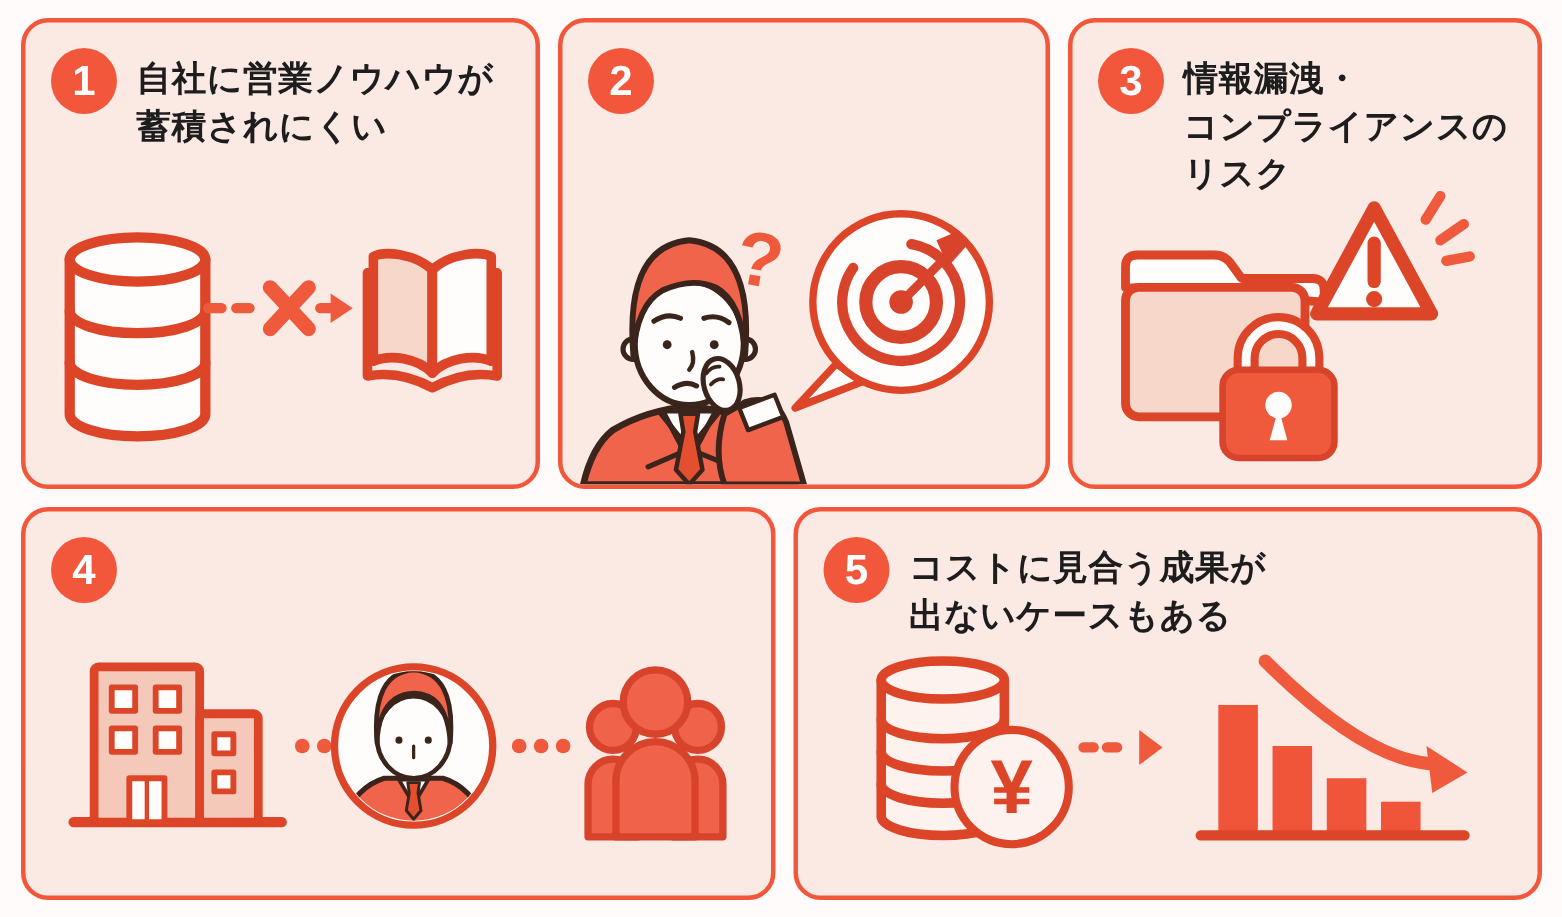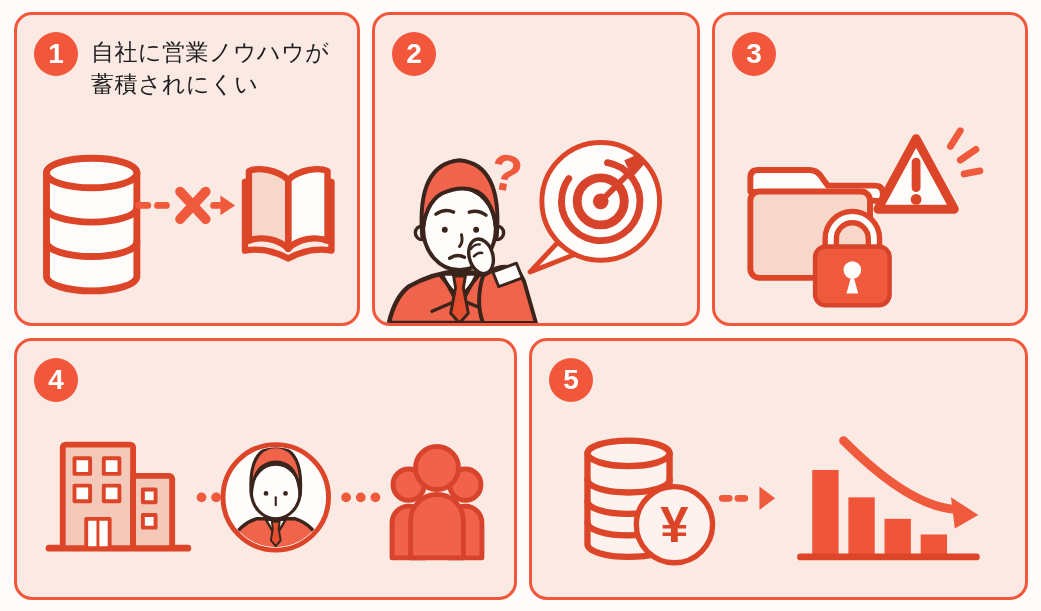--- a/index.html
+++ b/index.html
@@ -39,21 +39,21 @@
     width:44px;height:44px;
     border-radius:50%;
     background:#f2573b;
     color:#ffffff;
     font-weight:bold;
     font-size:28px;
     line-height:44px;
     text-align:center;
   }
   .title{
-    font-weight:normal;
+    font-weight:bold;
     color:#1d1d1d;
     font-size:23px;
     line-height:1.38;
     white-space:pre-line;
     padding-top:5px;
     letter-spacing:0.5px;
   }
   .illus{
     position:absolute;
     left:0;top:0;
@@ -165,20 +165,23 @@
           <ellipse cx="108" cy="246" rx="12" ry="18" fill="#fffdfc" stroke-width="3.5"></ellipse>
           <path d="M100,236 q5,-4 10,-2 M101,244 q5,-3 9,-1" fill="none" stroke-width="2.5"></path>
         </g>
       </g>
     </svg>
   </div>
 
   <div class="card" id="card3">
     <div class="card-header">
       <div class="badge">3</div>
+      <div class="title">情報漏洩・
+コンプライアンスの
+リスク</div>
     </div>
     <svg class="illus" viewBox="0 0 316 314">
 
       <g stroke="#dc4527" stroke-linejoin="round">
         <path d="M36,180 v-14 q0,-8 8,-8 h52 q7,0 11,5 l8,11 h48 q8,0 8,8 v8 z" fill="#fffdfb" stroke-width="6"></path>
         <rect x="36" y="180" width="122" height="88" rx="9" fill="#f8d7cb" stroke-width="6"></rect>
       </g>
 
       <g>
         <path d="M118,238 v-10 a22,22 0 0 1 44,0 v10" fill="none" stroke="#dc4527" stroke-width="17" stroke-linecap="round"></path>
@@ -258,20 +261,22 @@
         <path d="M439,222 v-36 a17,17 0 0 1 34,0 v36 z"></path>
         <circle cx="427" cy="130" r="22"></circle>
         <path d="M400,222 v-38 a27,27 0 0 1 54,0 v38 z"></path>
       </g>
     </svg>
   </div>
 
   <div class="card" id="card5">
     <div class="card-header">
       <div class="badge">5</div>
+      <div class="title">コストに見合う成果が
+出ないケースもある</div>
     </div>
     <svg class="illus" viewBox="0 0 499 262">
 
       <g stroke="#dc4527" stroke-width="6.5" fill="#fdf2ed" stroke-linecap="round">
         <path d="M54,115 V208 A42,13 0 0 0 138,208 V115"></path>
         <ellipse cx="96" cy="115" rx="42" ry="13"></ellipse>
         <path d="M54,142 A42,13 0 0 0 138,142" fill="none"></path>
         <path d="M54,164 A42,13 0 0 0 138,164" fill="none"></path>
         <path d="M54,186 A42,13 0 0 0 138,186" fill="none"></path>
       </g>

